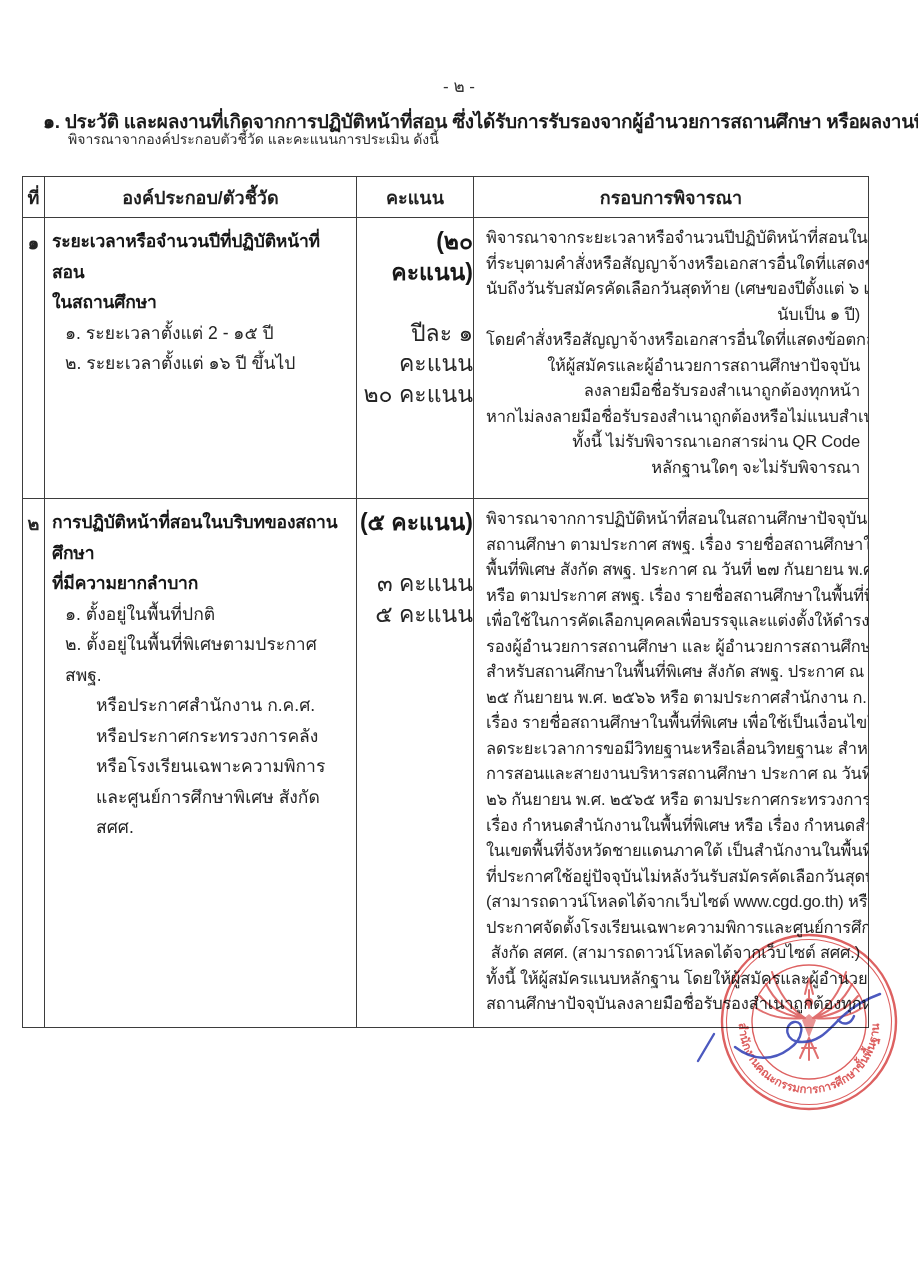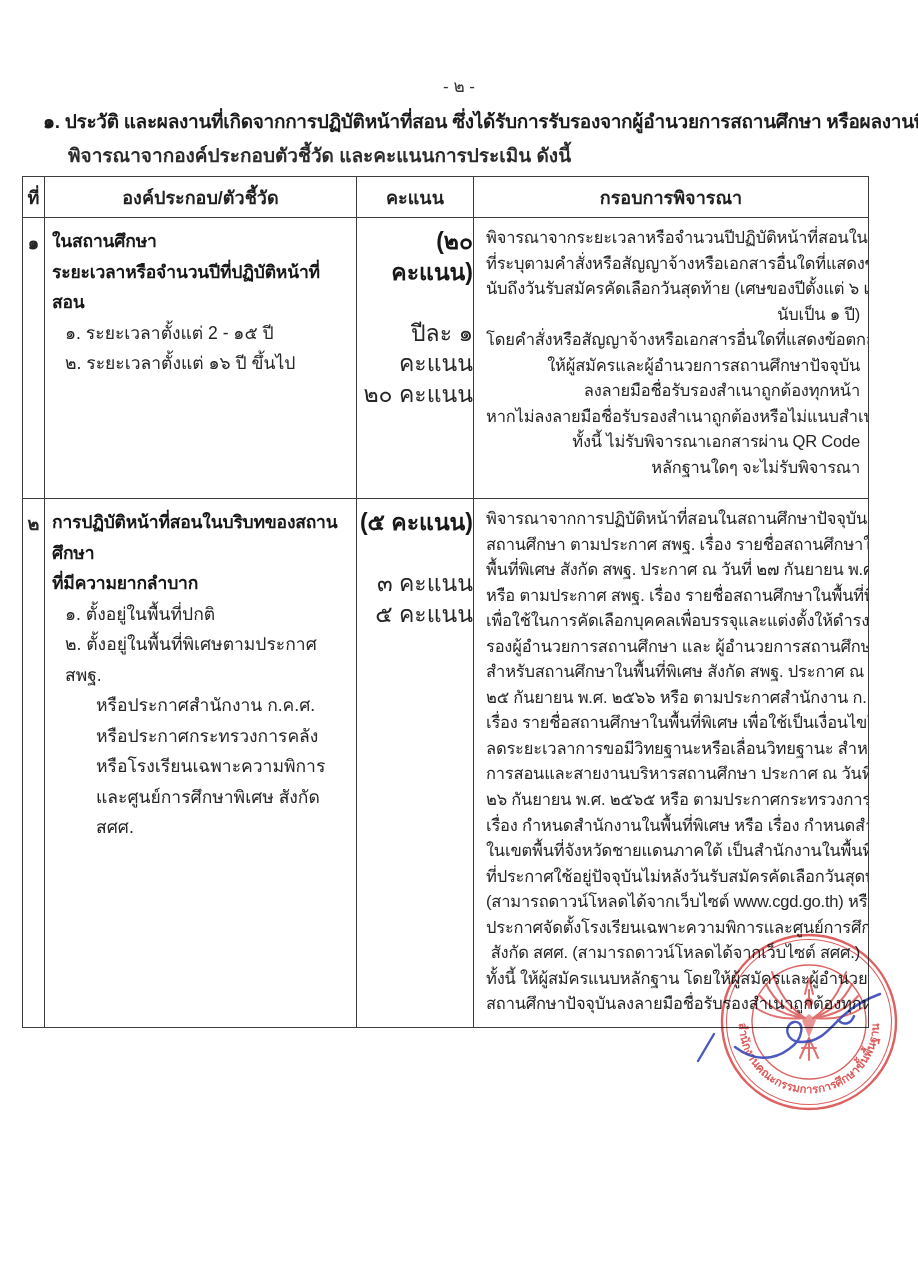--- a/index.html
+++ b/index.html
@@ -20,22 +20,22 @@
   .page-number{
     position:absolute;top:72px;left:0;width:918px;
     text-align:center;font-size:17px;color:#333;
   }
   .heading{
     position:absolute;top:106px;left:43px;width:862px;
     font-size:19px;font-weight:bold;color:#1c1c1c;
     white-space:nowrap;letter-spacing:-0.3px;
   }
   .subheading{
-    position:absolute;top:140px;left:68px;width:800px;
-    font-size:19px;color:#2b2b2b;font-weight:bold;
+    position:absolute;top:128px;left:68px;width:800px;
+    font-size:14px;color:#2b2b2b;
   }
   .doc-table{
     position:absolute;top:176px;left:22px;
     display:grid;
     grid-template-columns:22px 312px 117px 394px;
     grid-template-rows:41px 281px 528px;
     border:1.6px solid var(--ink);
     background:#fff;
   }
   .c{
@@ -82,22 +82,22 @@
   <div class="doc-table">
 
     <div class="c hc">ที่</div>
     <div class="c hc">องค์ประกอบ/ตัวชี้วัด</div>
     <div class="c hc">คะแนน</div>
     <div class="c hc last-col">กรอบการพิจารณา</div>
 
     <div class="c no-cell">๑</div>
     <div class="c ind-cell">
       <div class="ind-title">
+          <div class="line">ระยะเวลาหรือจำนวนปีที่ปฏิบัติหน้าที่สอน</div>
           <div class="line">ในสถานศึกษา</div>
-          <div class="line">ระยะเวลาหรือจำนวนปีที่ปฏิบัติหน้าที่สอน</div>
         </div>
       <div class="ind-items">
           <div class="line">๑. ระยะเวลาตั้งแต่ 2 - ๑๕ ปี</div>
           <div class="line">๒. ระยะเวลาตั้งแต่ ๑๖ ปี ขึ้นไป</div>
         </div>
       <div class="ind-subitems"></div>
     </div>
     <div class="c score-cell">
       <div class="score-total">(๒๐ คะแนน)</div>
       <div class="score-spacer"></div>

